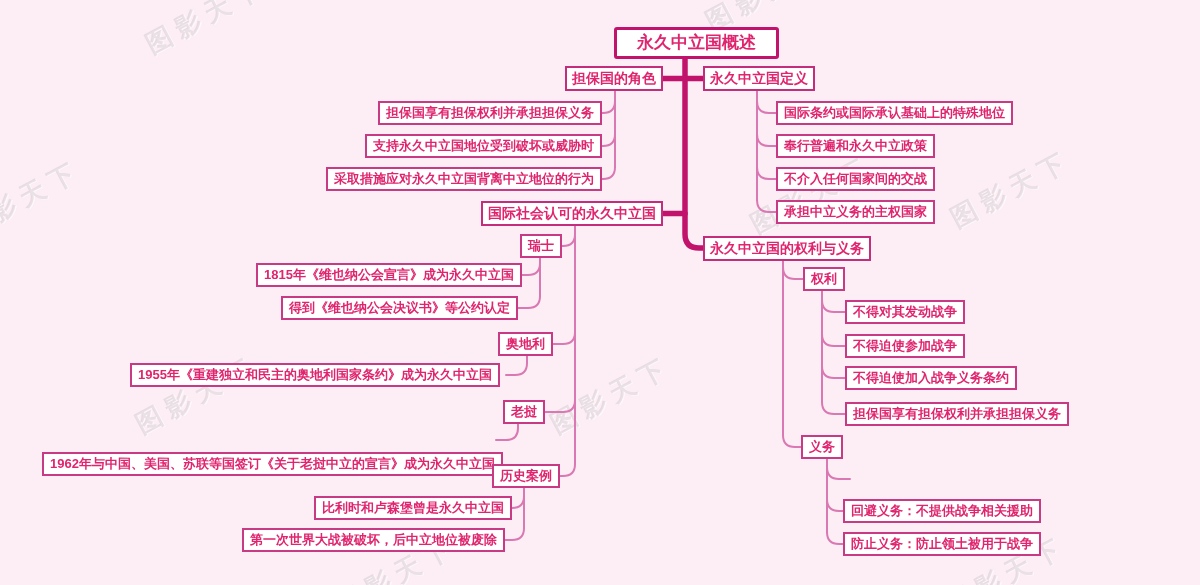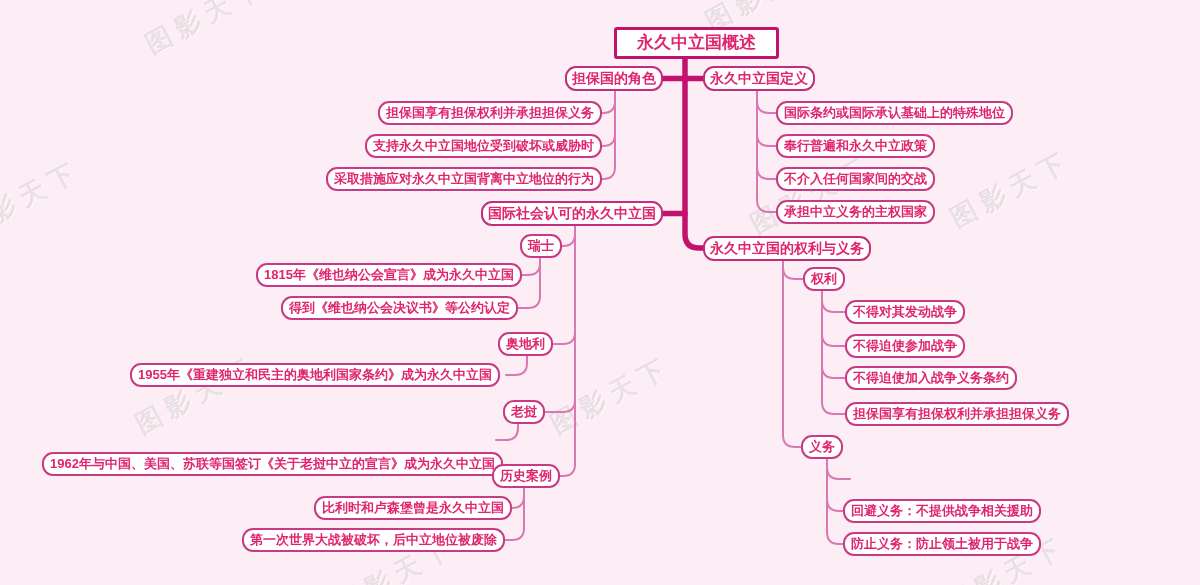--- a/index.html
+++ b/index.html
@@ -17,21 +17,21 @@
     white-space:nowrap;pointer-events:none;
   }
   .wires{position:absolute;left:0;top:0;z-index:1;}
   .wires path{fill:none;}
   .thick path{stroke:#c1136b;stroke-width:5.5;stroke-linecap:round;}
   .thin path{stroke:#d978b2;stroke-width:2;stroke-linecap:round;}
   .node{
     position:absolute;z-index:2;
     background:#ffffff;
     border:2px solid #c93a85;
-    border-radius:11px;
+    border-radius:0;
     color:#e0256e;
     font-weight:bold;
     font-size:13px;
     line-height:1.2;
     padding:2px 6px;
     white-space:nowrap;
     box-sizing:border-box;
   }
   .l2{font-size:14px;padding:2px 5px;border-color:#c42c7c;}
   .root{

